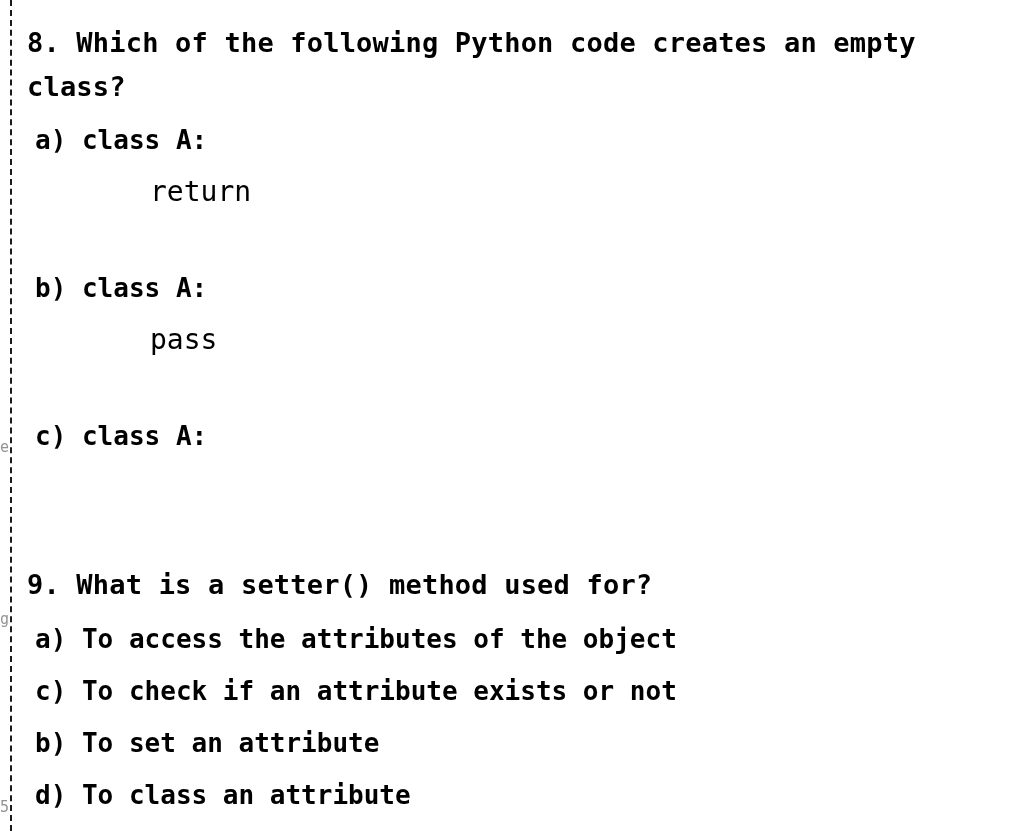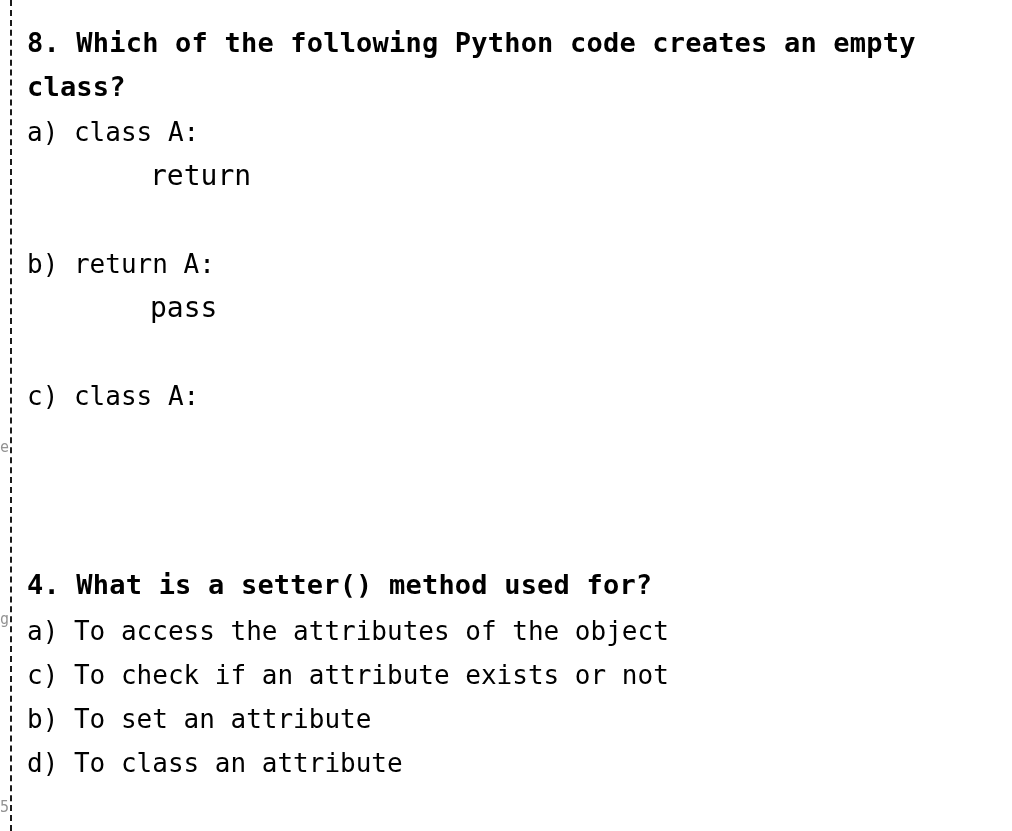--- a/index.html
+++ b/index.html
@@ -53,25 +53,25 @@
   .q-heading {
     font-weight: bold;
     font-size: 27px;
     line-height: 44px;
     letter-spacing: 0.2px;
     white-space: pre-wrap;
     margin: 0;
   }
 
   .option {
-    font-weight: normal;
+    font-weight: bold;
     font-size: 26px;
     line-height: 44px;
     white-space: pre;
-    margin: 0;
+    margin: 8px;
   }
 
   .code-line {
     font-weight: normal;
     font-size: 28px;
     line-height: 44px;
     white-space: pre;
     margin: 0;
     padding-left: 123px;
   }
@@ -100,31 +100,31 @@
 
     <div class="block-q8-heading">
       <p class="q-heading">8. Which of the following Python code creates an empty class?</p>
     </div>
 
     <div class="block-q8-options">
       <p class="option">a) class A:</p>
       <p class="code-line">return</p>
       <div class="spacer"></div>
 
-      <p class="option">b) return A:</p>
+      <p class="option">b) class A:</p>
       <p class="code-line">pass</p>
       <div class="spacer"></div>
 
       <p class="option">c) class A:</p>
       <div class="spacer"></div>
 
     </div>
 
     <div class="block-q9-heading">
-      <p class="q-heading">4. What is a setter() method used for?</p>
+      <p class="q-heading">9. What is a setter() method used for?</p>
     </div>
 
     <div class="block-q9-options">
       <p class="option">a) To access the attributes of the object</p>
       <p class="option">c) To check if an attribute exists or not</p>
       <p class="option">b) To set an attribute</p>
       <p class="option">d) To class an attribute</p>
     </div>
 
   </div>

